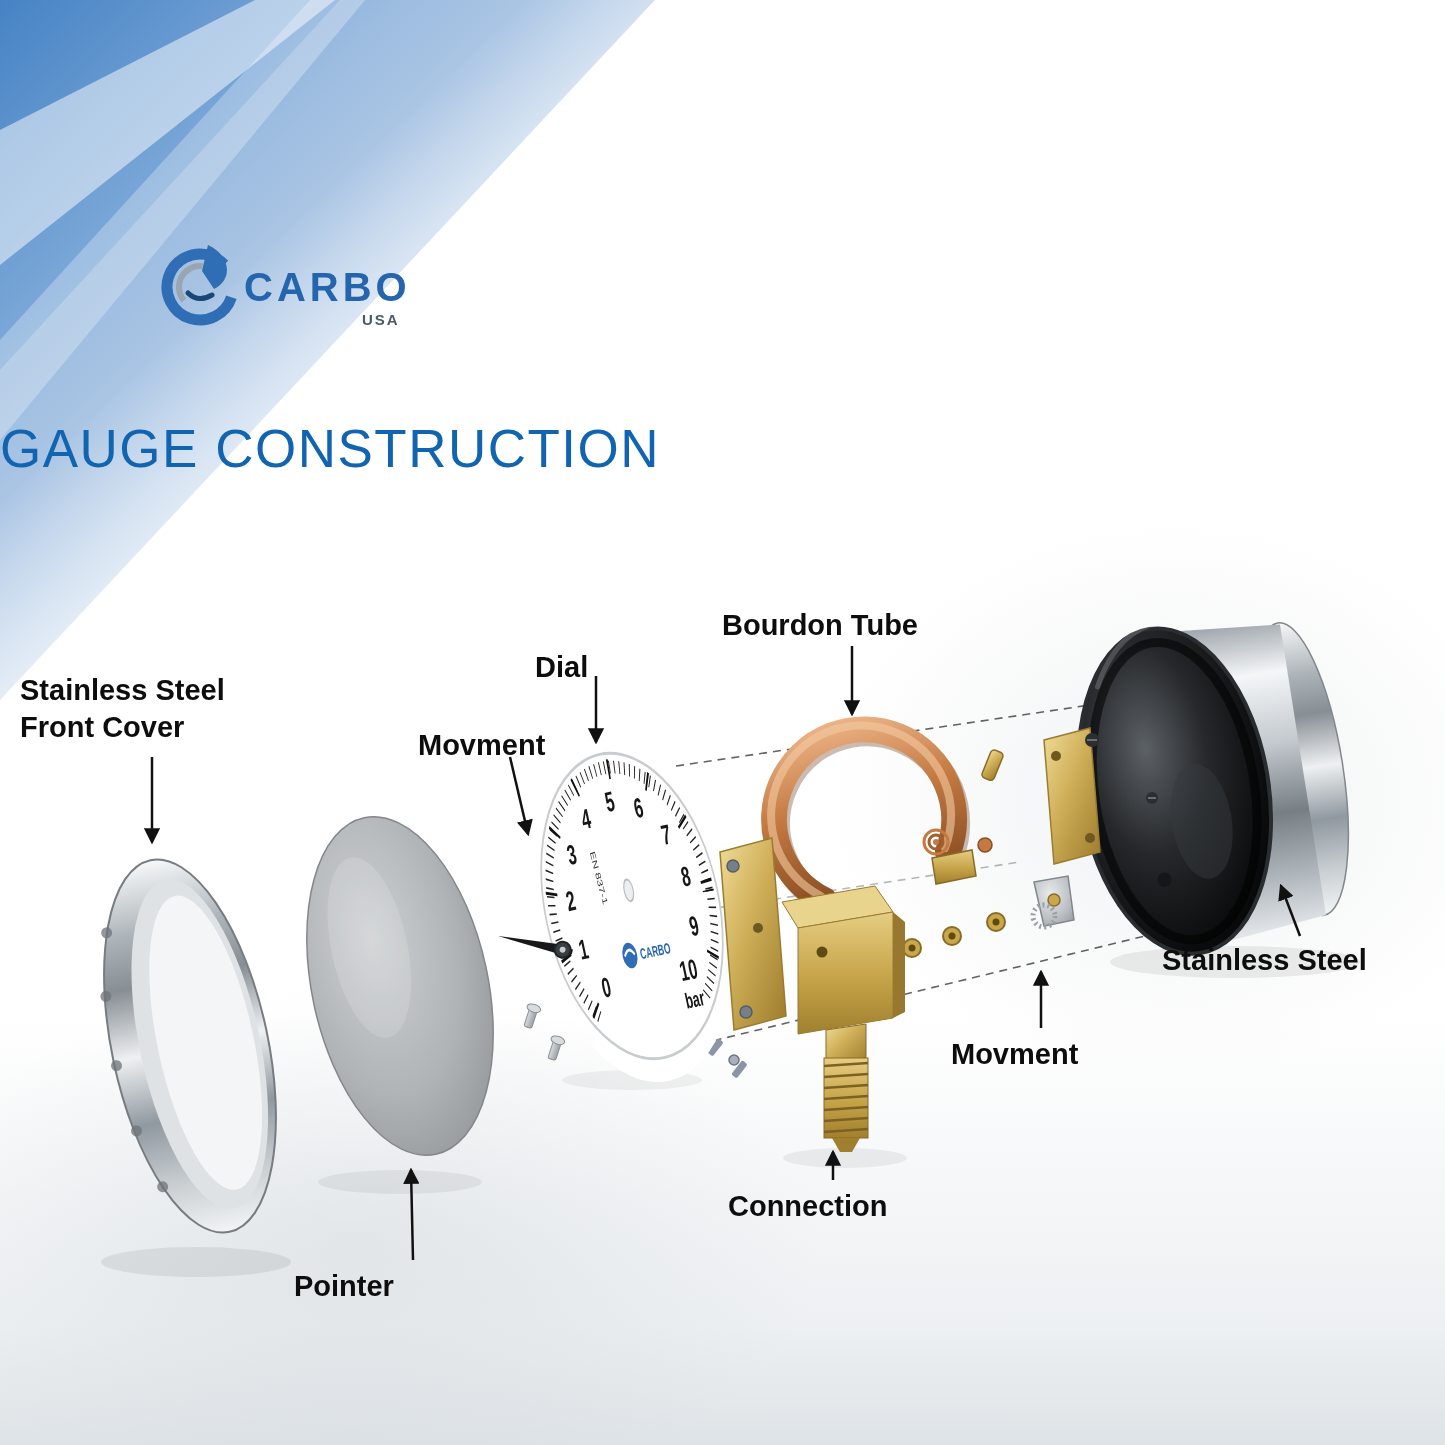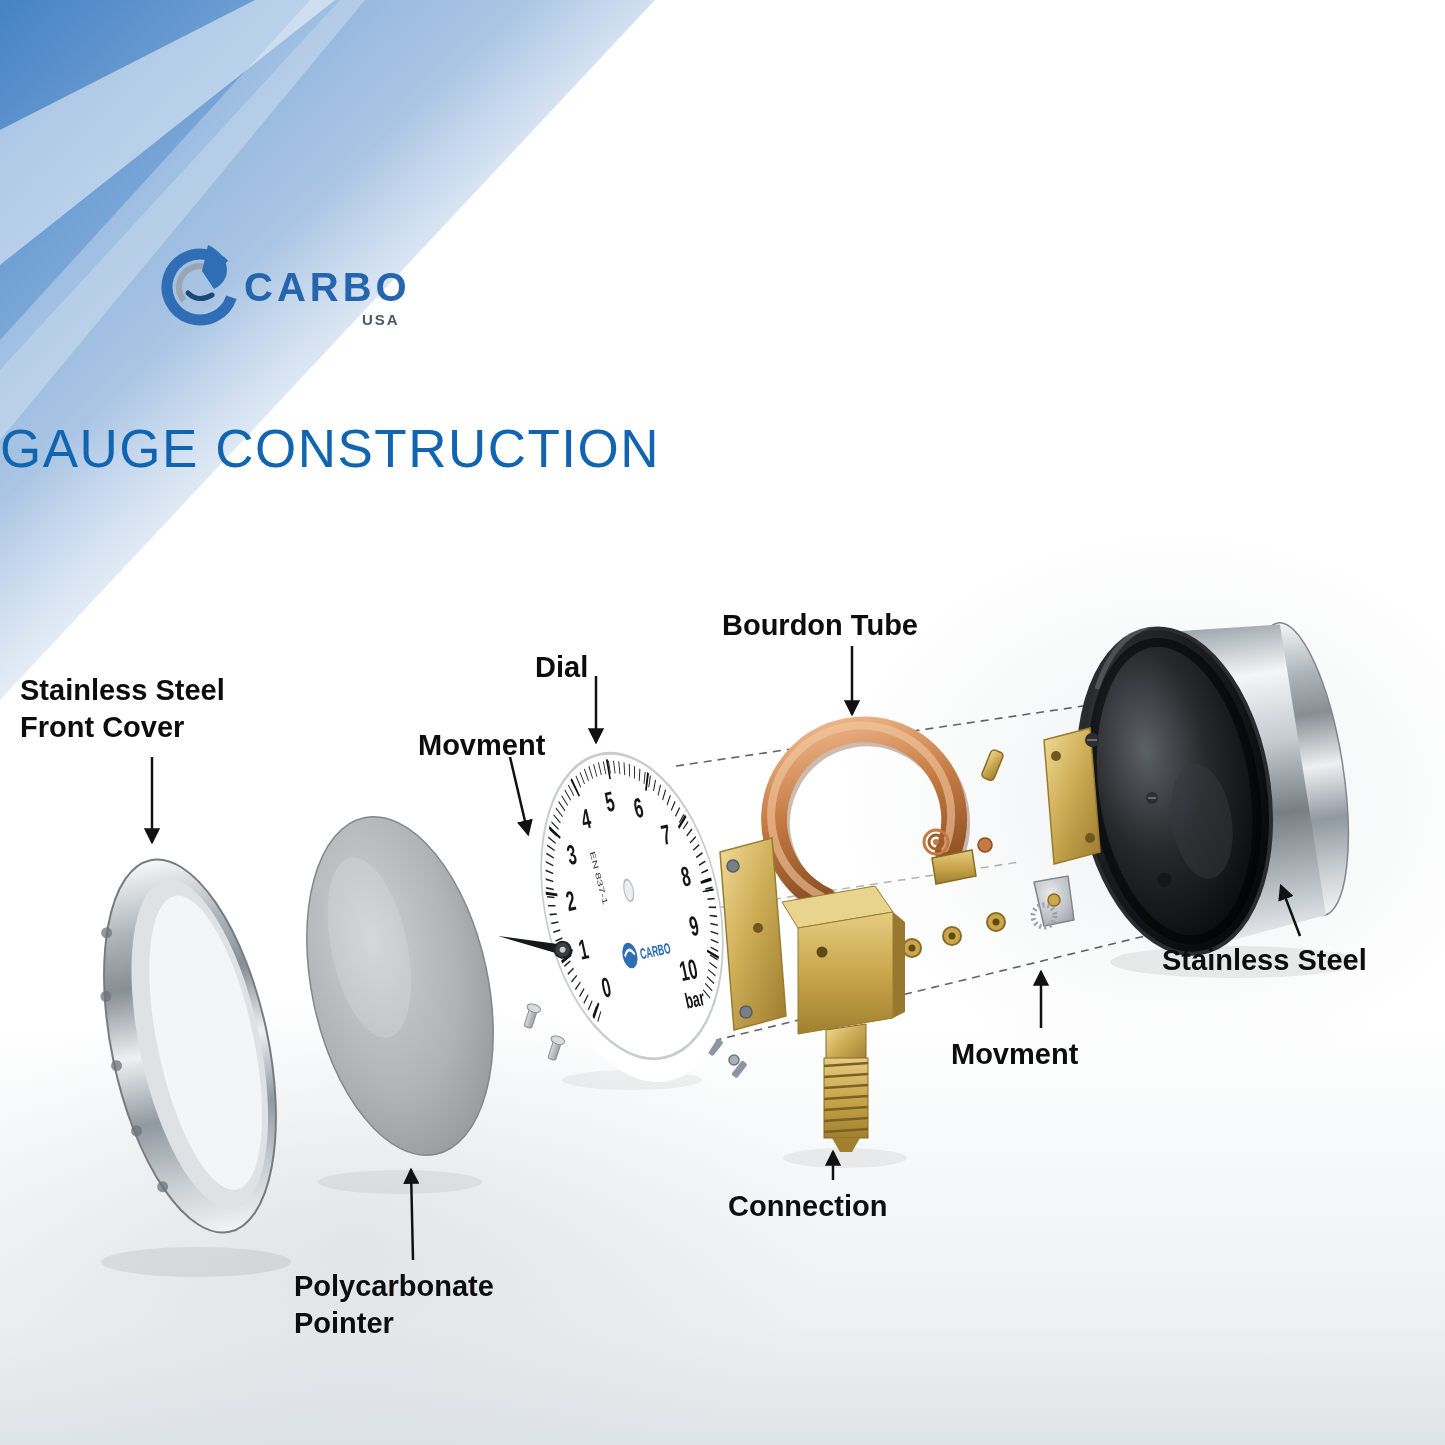--- a/index.html
+++ b/index.html
@@ -320,17 +320,16 @@
 
   <div class="part-label" style="left:1162px;top:942px;width:260px;">
     <div>Stainless Steel</div>
   </div>
 
   <div class="part-label" style="left:951px;top:1036px;width:180px;">Movment</div>
 
   <div class="part-label" style="left:728px;top:1188px;width:200px;">Connection</div>
 
   <div class="part-label" style="left:294px;top:1268px;width:240px;">
-    <div>Polycarbonate</div>
     <div>Pointer</div>
   </div>
 
 </div>
 
 </body></html>

